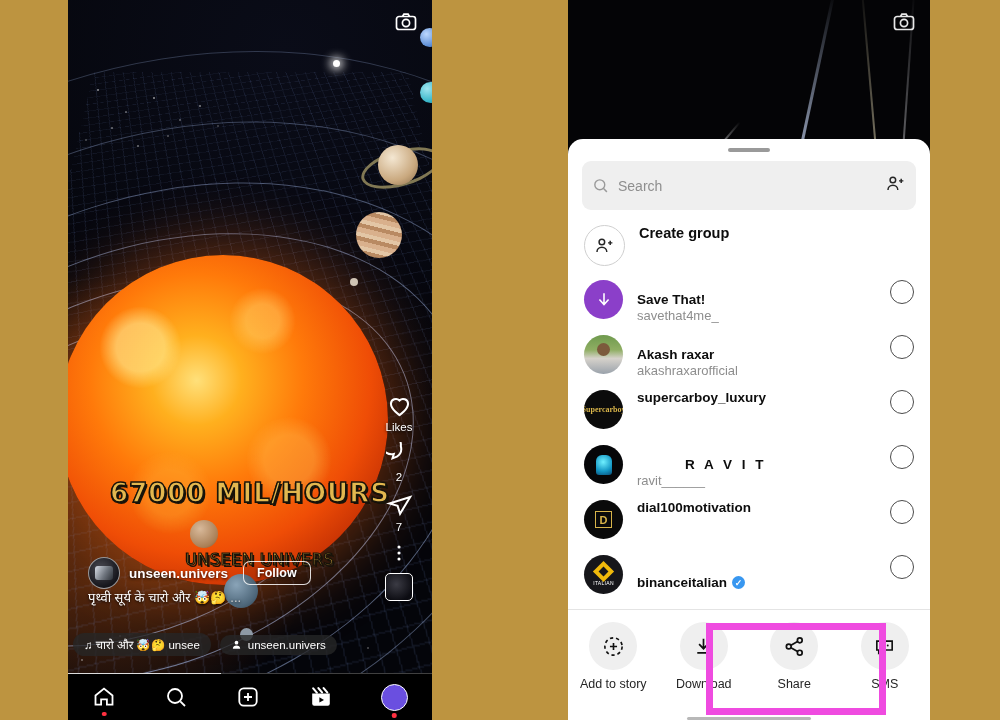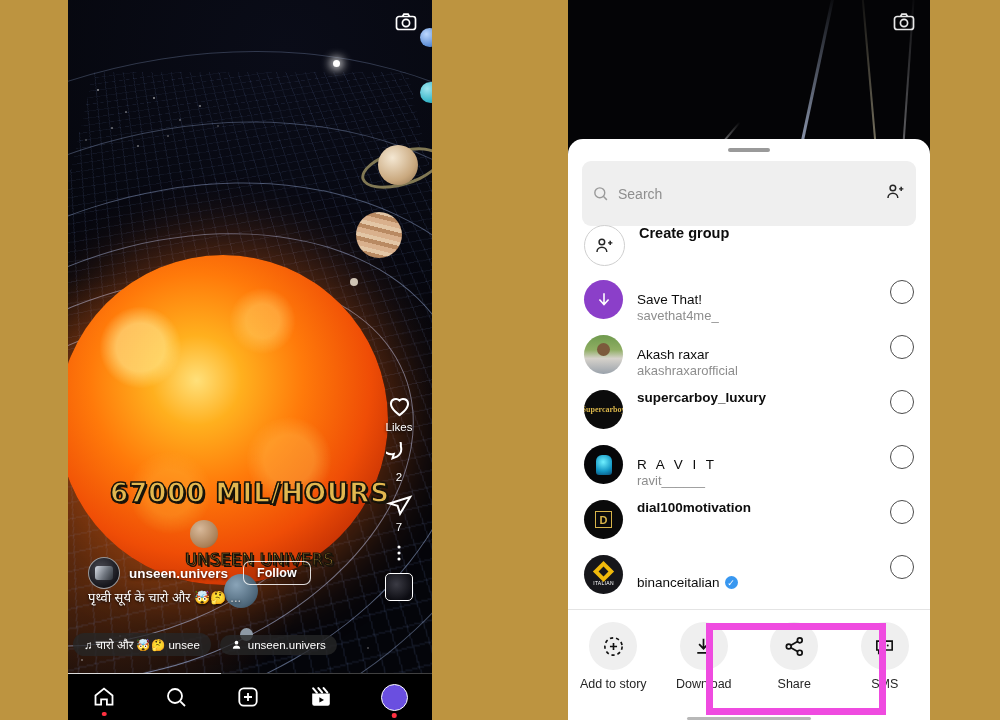--- a/index.html
+++ b/index.html
@@ -128,30 +128,30 @@
   .nav-avatar{width:25px;height:25px;border-radius:50%;background:#6a4fe0;border:1.5px solid #fff;
      position:relative;overflow:hidden;}
 
   
   .video-top{position:absolute;left:0;top:0;width:362px;height:150px;background:#040406;overflow:hidden;}
   .streak{position:absolute;background:linear-gradient(to bottom, rgba(255,255,255,0), rgba(190,205,235,.75));}
   .sheet{position:absolute;left:0;top:139px;width:362px;height:581px;background:#fff;
      border-radius:15px 15px 0 0;overflow:hidden;}
   .handle{width:42px;height:4px;border-radius:3px;background:#9a9a9a;margin:9px auto 0;}
   .searchbar{margin:9px 14px 0;height:33px;background:#efefef;border-radius:9px;
-     display:flex;align-items:center;padding:16px 10px;gap:9px;}
+     display:flex;align-items:center;padding:8px 10px;gap:9px;}
   .search-ph{color:#8e8e8e;font-size:14px;}
   .grp-icon{margin-left:auto;color:#262626;}
   .list{position:absolute;left:0;right:0;top:86px;bottom:98px;overflow:hidden;}
   .row{display:flex;height:55px;padding:0 16px;gap:14px;}
   .av{width:39px;height:39px;border-radius:50%;flex:0 0 39px;overflow:hidden;position:relative;
      display:flex;align-items:center;justify-content:center;}
   .av-outline{border:1.2px solid #cfcfcf;background:#fff;color:#262626;}
   .names{display:flex;flex-direction:column;justify-content:center;gap:1px;min-width:0;}
-  .n1{font-size:13.5px;font-weight:normal;color:#0d0d0d;display:flex;align-items:center;gap:5px;white-space:nowrap;}
+  .n1{font-size:13.5px;font-weight:bold;color:#0d0d0d;display:flex;align-items:center;gap:5px;white-space:nowrap;}
   .n2{font-size:13px;color:#8e8e8e;white-space:nowrap;}
   .n-plain{font-size:13.5px;font-weight:bold;color:#0d0d0d;}
   .sel{margin-left:auto;width:22px;height:22px;border-radius:50%;border:1.6px solid #4b4b4b;flex:0 0 22px;}
   .verified{width:13px;height:13px;border-radius:50%;background:#3897f0;display:inline-flex;
      align-items:center;justify-content:center;color:#fff;font-size:9px;}
   .create-grp{font-size:14.5px;font-weight:bold;color:#0d0d0d;}
 
   .actionbar{position:absolute;left:0;right:0;bottom:0;height:98px;background:#fff;
      border-top:1px solid #e4e4e4;display:flex;align-items:flex-start;padding-top:12px;}
   .action{flex:1;display:flex;flex-direction:column;align-items:center;gap:7px;}
@@ -375,21 +375,21 @@
           </div>
           <div class="n-plain">supercarboy_luxury</div>
           <div class="sel"></div>
         </div>
 
         <div class="row">
           <div class="av" style="background:#060608;">
             <span style="width:16px;height:20px;border-radius:6px 6px 3px 3px;background:radial-gradient(circle at 45% 35%,#6ff0ff,#1396c4 60%,#0a4a74);"></span>
           </div>
           <div class="names">
-            <div class="n1" style="letter-spacing:3px;">R A V I T</div>
+            <div class="n1" style="letter-spacing:3px;margin-left:48px;">R A V I T</div>
             <div class="n2">ravit______</div>
           </div>
           <div class="sel"></div>
         </div>
 
         <div class="row">
           <div class="av" style="background:#0a0a0a;">
             <span style="width:15px;height:15px;border:1.5px solid #d8b44a;color:#d8b44a;font-size:11px;font-weight:bold;display:flex;align-items:center;justify-content:center;">D</span>
           </div>
           <div class="n-plain">dial100motivation</div>

